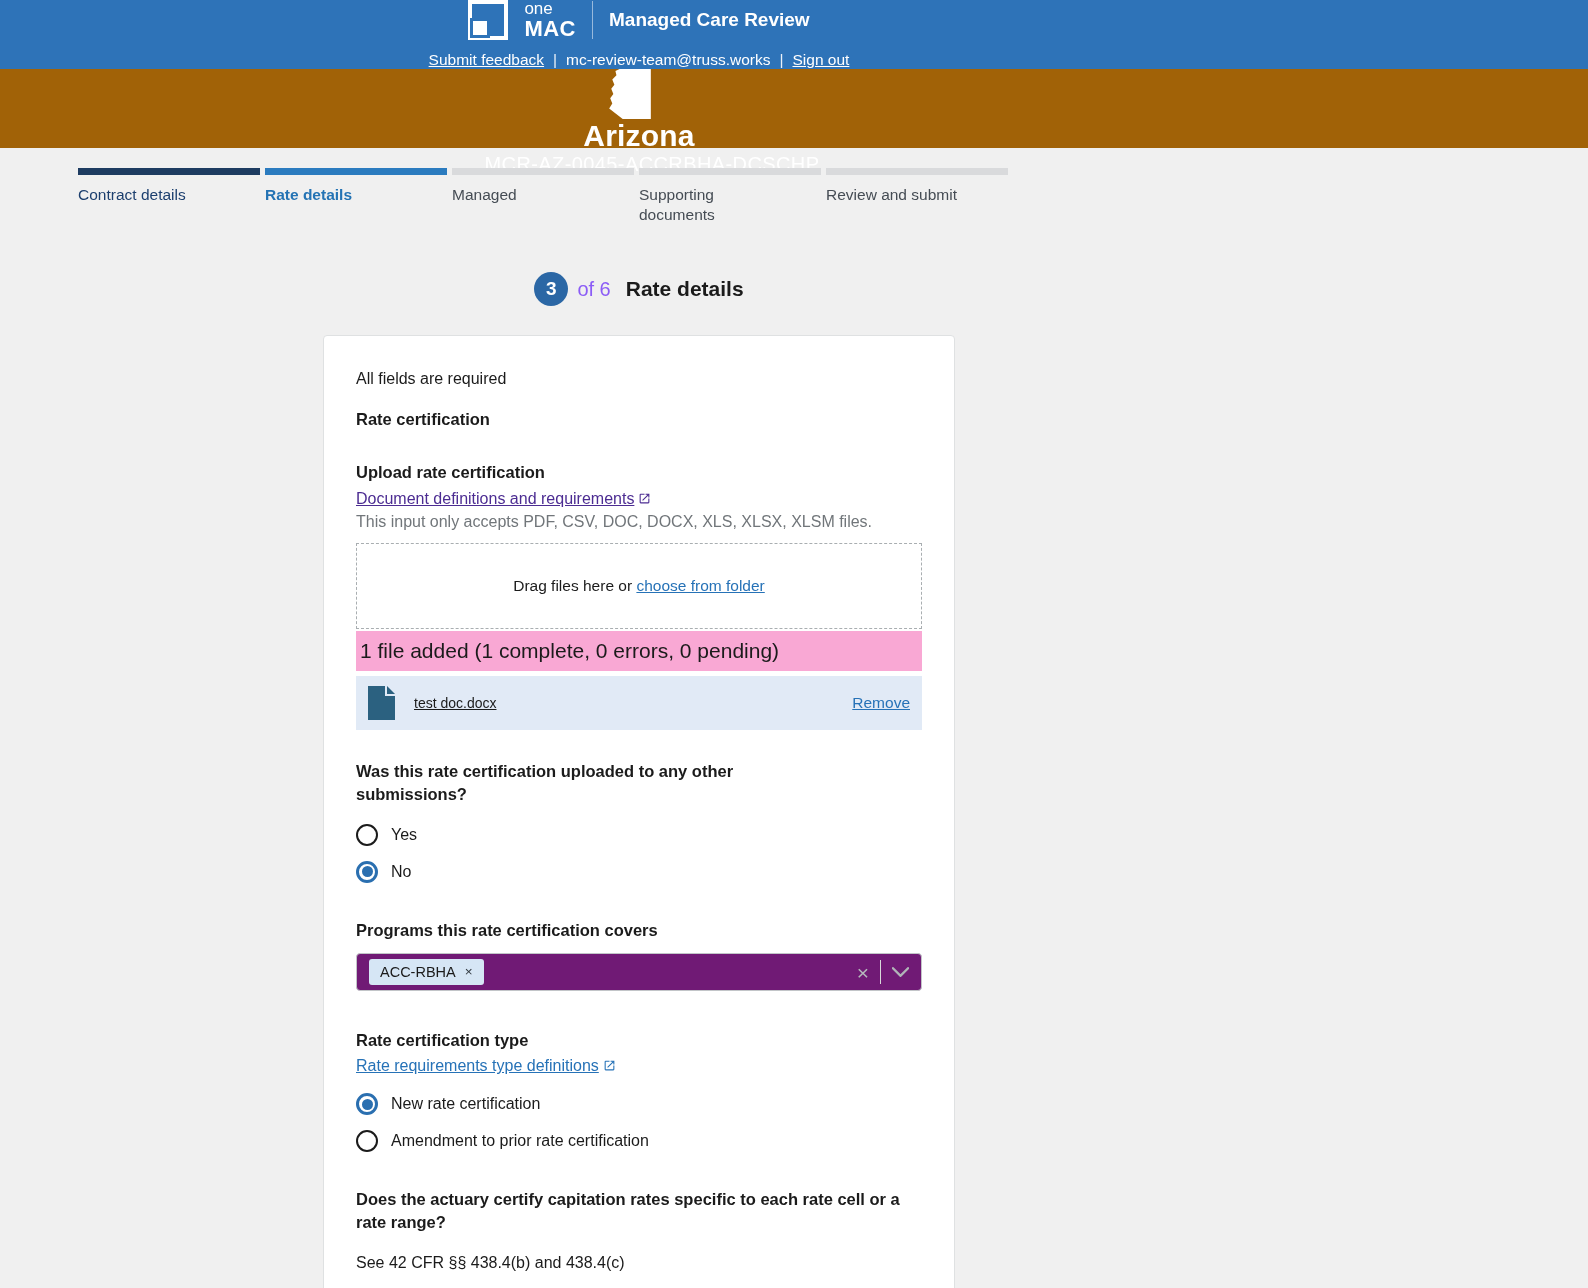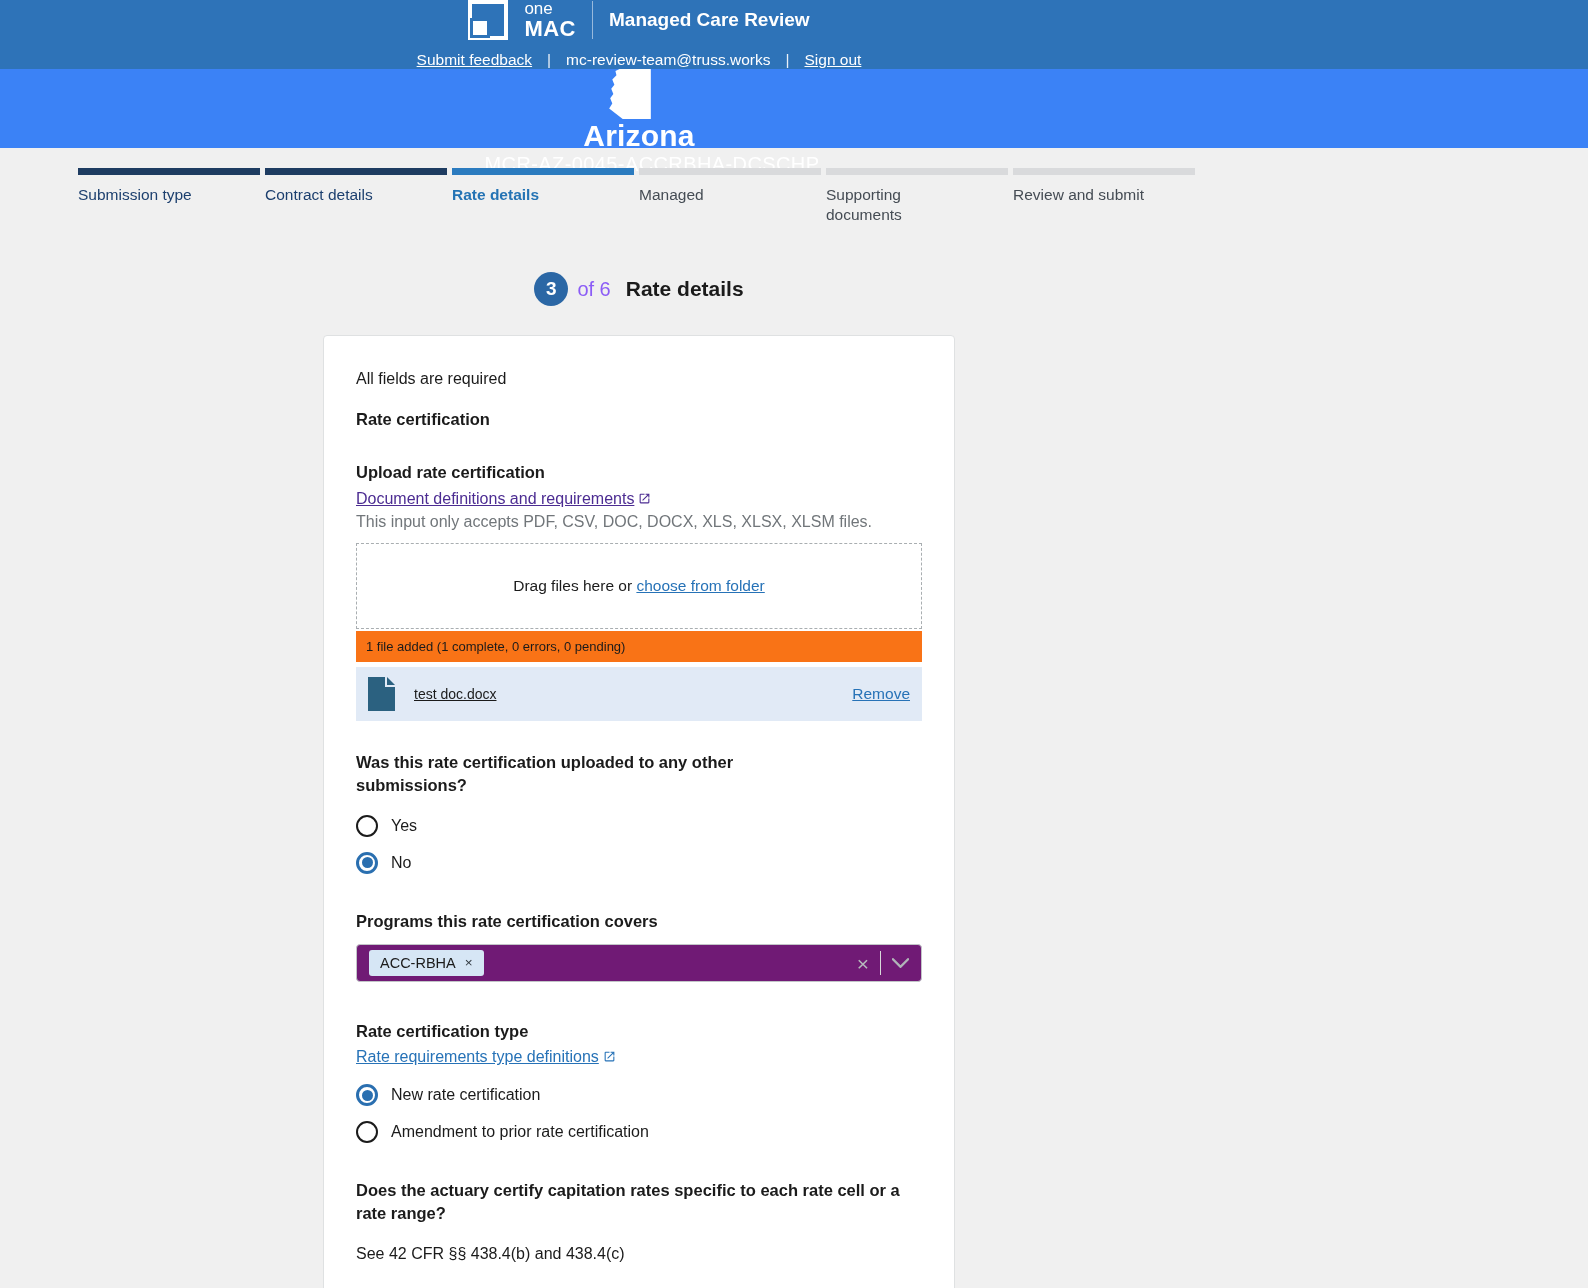--- a/index.html
+++ b/index.html
@@ -18,26 +18,26 @@
   .logo-mark { width: 40px; height: 40px; border: 4px solid #fff; position: relative; }
   .logo-mark .inner-square {
     position: absolute; left: 1px; bottom: 1px; width: 14px; height: 14px;
     background: #fff; box-shadow: 0 0 0 3px #2e73b8;
   }
   .logo-text { line-height: 1; }
   .logo-text .l1 { font-size: 17px; font-weight: 400; display: block; margin-bottom: 1px; }
   .logo-text .l2 { font-size: 22px; font-weight: 700; display: block; letter-spacing: .5px; }
   .brand-divider { width: 1px; height: 38px; background: rgba(255,255,255,.5); }
   .app-title { font-size: 19px; font-weight: 700; color: #fff; text-align: right; }
-  .header-links { color: #fff; font-size: 15.5px; display: flex; align-items: flex-start; gap: 15px; }
+  .header-links { color: #fff; font-size: 15.5px; display: flex; align-items: flex-start; gap: 9px; }
   .header-links a { color: #fff; text-decoration: underline; cursor: pointer; }
   .header-links .sep { opacity: .9; }
 
   
-  .sub-header { background: #3b82f6; height: 79px; }
+  .sub-header { background: #a16207; height: 79px; }
   .sub-header .container { height: 100%; display: flex; align-items: center; }
   .state-icon { margin-right: 18px; display: flex; }
   .state-name { color: #fff; font-size: 30px; font-weight: 700; letter-spacing: .2px; }
   .submission-id { color: #fff; font-size: 20px; margin-left: 26px; letter-spacing: .4px; }
 
   
   .stepper { padding-top: 20px; display: flex; }
   .step { width: 187px; }
   .step .bar { height: 7px; margin-right: 5px; background: #d9dadc; }
   .step .step-label { margin-top: 10px; font-size: 15.5px; line-height: 1.3; padding-right: 46px; color: #454c54; }
@@ -70,21 +70,21 @@
   a.blue-link { color: #2672b7; text-decoration: underline; cursor: pointer; }
   .ext-icon { margin-left: 4px; vertical-align: -1px; }
   .hint { margin-top: 5px; color: #71767a; font-size: 16px; }
 
   .dropzone {
     margin-top: 12px; border: 1px dashed #a9aeb1; height: 86px;
     display: flex; align-items: center; justify-content: center;
     font-size: 15.5px; background: #fff; cursor: pointer;
   }
   .dropzone .dz-text { white-space: pre; }
-  .file-summary { margin-top: 2px; background: #f97316; padding: 8px 10px; font-size: 13px; }
+  .file-summary { margin-top: 2px; background: #f9a8d4; padding: 8px 4px; font-size: 21px; }
   .file-row {
     margin-top: 5px; background: #e1eaf6; height: 54px;
     display: flex; align-items: center; padding: 0 12px;
   }
   .file-name { font-size: 14px; margin-left: 19px; text-decoration: underline; }
   .remove-link { margin-left: auto; font-size: 15.5px; }
 
   .question { margin-top: 30px; font-size: 16.5px; font-weight: 700; line-height: 1.4; }
   .q-other { max-width: 460px; }
   .q-actuary { max-width: 548px; margin-top: 36px; }
@@ -154,24 +154,20 @@
     </span>
     <span class="state-name">Arizona</span>
     <span class="submission-id">MCR-AZ-0045-ACCRBHA-DCSCHP</span>
   </div>
 </div>
 
 <div class="container">
   <div class="stepper">
     <div class="step complete">
       <div class="bar"></div>
-      <div class="step-label">Submission type</div>
-    </div>
-    <div class="step complete">
-      <div class="bar"></div>
       <div class="step-label">Contract details</div>
     </div>
     <div class="step current">
       <div class="bar"></div>
       <div class="step-label">Rate details</div>
     </div>
     <div class="step">
       <div class="bar"></div>
       <div class="step-label">Managed</div>
     </div>

